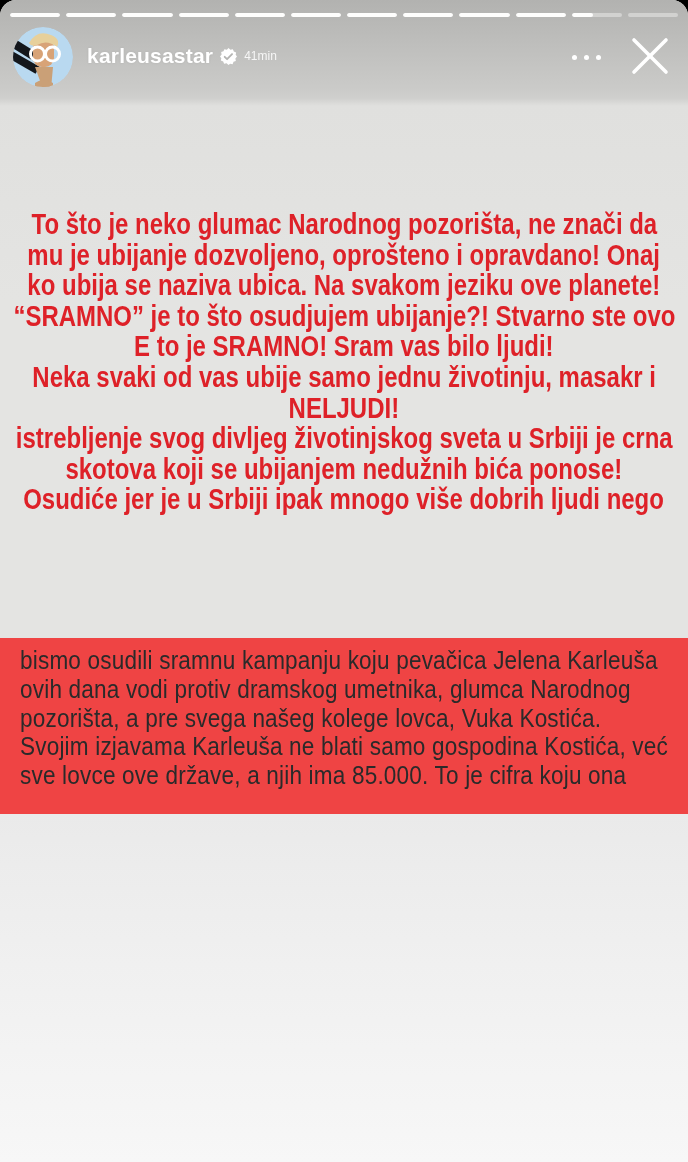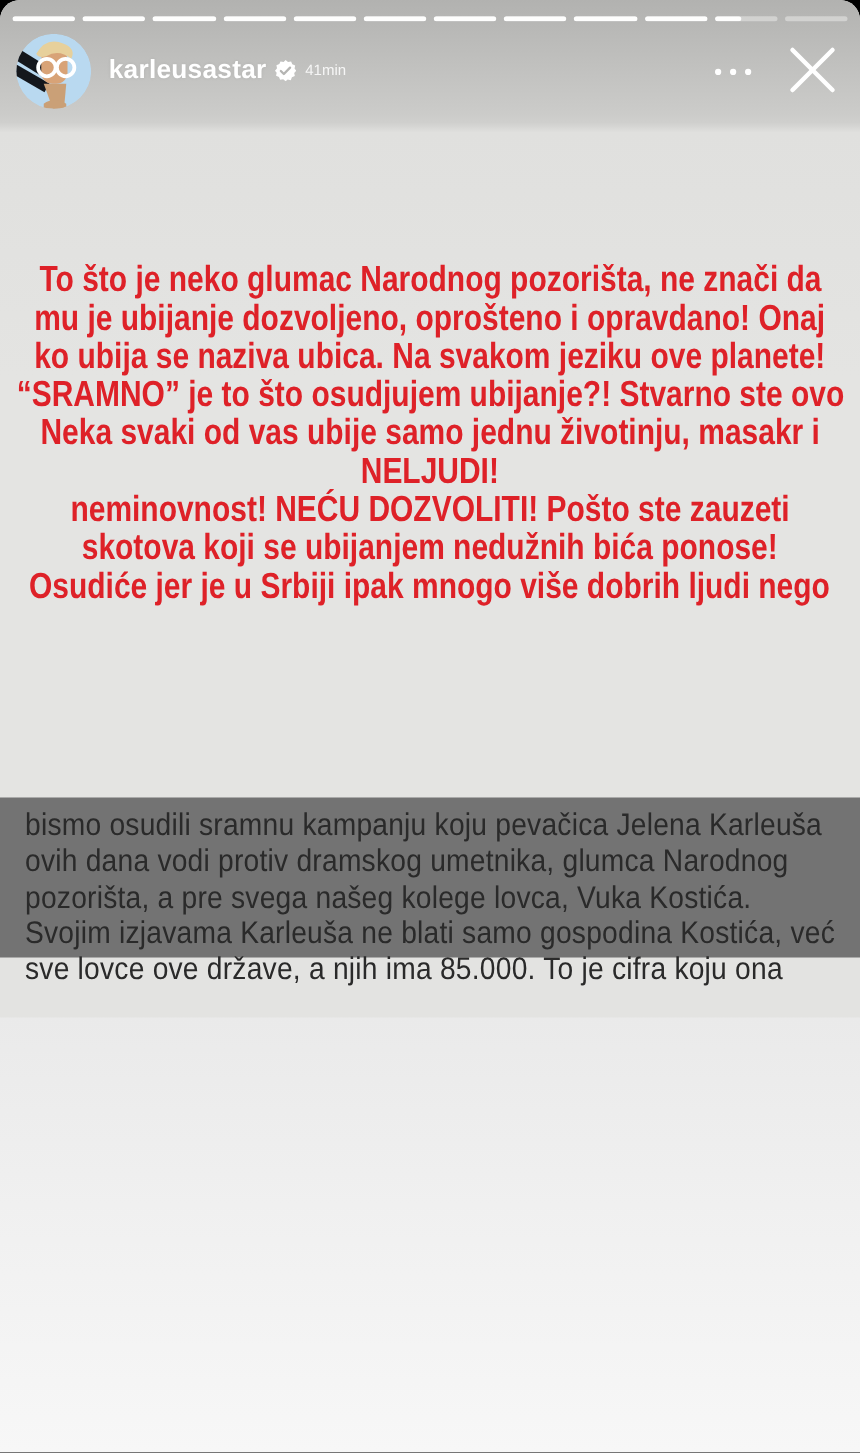--- a/index.html
+++ b/index.html
@@ -27,21 +27,21 @@
   .more-btn{position:absolute;right:82px;top:24px;width:40px;height:18px;display:flex;align-items:center;justify-content:center;gap:7px;cursor:pointer;}
   .more-btn .dot{width:5px;height:5px;border-radius:50%;background:#fff;}
   .close-btn{position:absolute;right:16px;top:10px;width:44px;height:44px;display:flex;align-items:center;justify-content:center;cursor:pointer;}
 
   
   .red-block{position:absolute;left:14px;right:14px;top:165px;margin-top:44px;}
   .red-block .line{display:flex;justify-content:center;height:30.6px;line-height:30.6px;overflow:visible;}
   .red-block .line span{display:inline-block;white-space:nowrap;font-weight:700;font-size:29px;transform-origin:50% 50%;}
 
   
-  .quote-block{position:absolute;left:0;top:638px;width:100%;height:128px;background:#737373;}
+  .quote-block{position:absolute;left:0;top:638px;width:100%;height:176px;background:#ef4444;}
   .quote-inner{padding:8px 18px 0 20px;}
   .quote-block .line{display:block;height:28.8px;line-height:28.8px;overflow:visible;}
   .quote-block .line span{display:inline-block;white-space:nowrap;font-weight:400;font-size:25px;letter-spacing:0.2px;transform-origin:0 50%;}
 </style>
 </head>
 <body>
 
 <div class="story-card">
   <div class="bg-top"></div>
   <div class="bg-bottom"></div>
@@ -128,27 +128,30 @@
       <div class="line">
         <span style="transform: scaleX(0.82666);">mu je ubijanje dozvoljeno, oprošteno i opravdano! Onaj</span>
       </div>
       <div class="line">
         <span style="transform: scaleX(0.82666);">ko ubija se naziva ubica. Na svakom jeziku ove planete!</span>
       </div>
       <div class="line">
         <span style="transform: scaleX(0.82666);">“SRAMNO” je to što osudjujem ubijanje?! Stvarno ste ovo</span>
       </div>
       <div class="line">
+        <span style="transform: scaleX(0.82666);">E to je SRAMNO! Sram vas bilo ljudi!</span>
+      </div>
+      <div class="line">
         <span style="transform: scaleX(0.82666);">Neka svaki od vas ubije samo jednu životinju, masakr i</span>
       </div>
       <div class="line">
         <span style="transform: scaleX(0.82666);">NELJUDI!</span>
       </div>
       <div class="line">
-        <span style="transform: scaleX(0.82666);">neminovnost! NEĆU DOZVOLITI! Pošto ste zauzeti</span>
+        <span style="transform: scaleX(0.82666);">istrebljenje svog divljeg životinjskog sveta u Srbiji je crna</span>
       </div>
       <div class="line">
         <span style="transform: scaleX(0.82666);">skotova koji se ubijanjem nedužnih bića ponose!</span>
       </div>
       <div class="line">
         <span style="transform: scaleX(0.82666);">Osudiće jer je u Srbiji ipak mnogo više dobrih ljudi nego</span>
       </div>
     </div>
 
   <div class="quote-block" style="color: rgb(42, 42, 42);">

